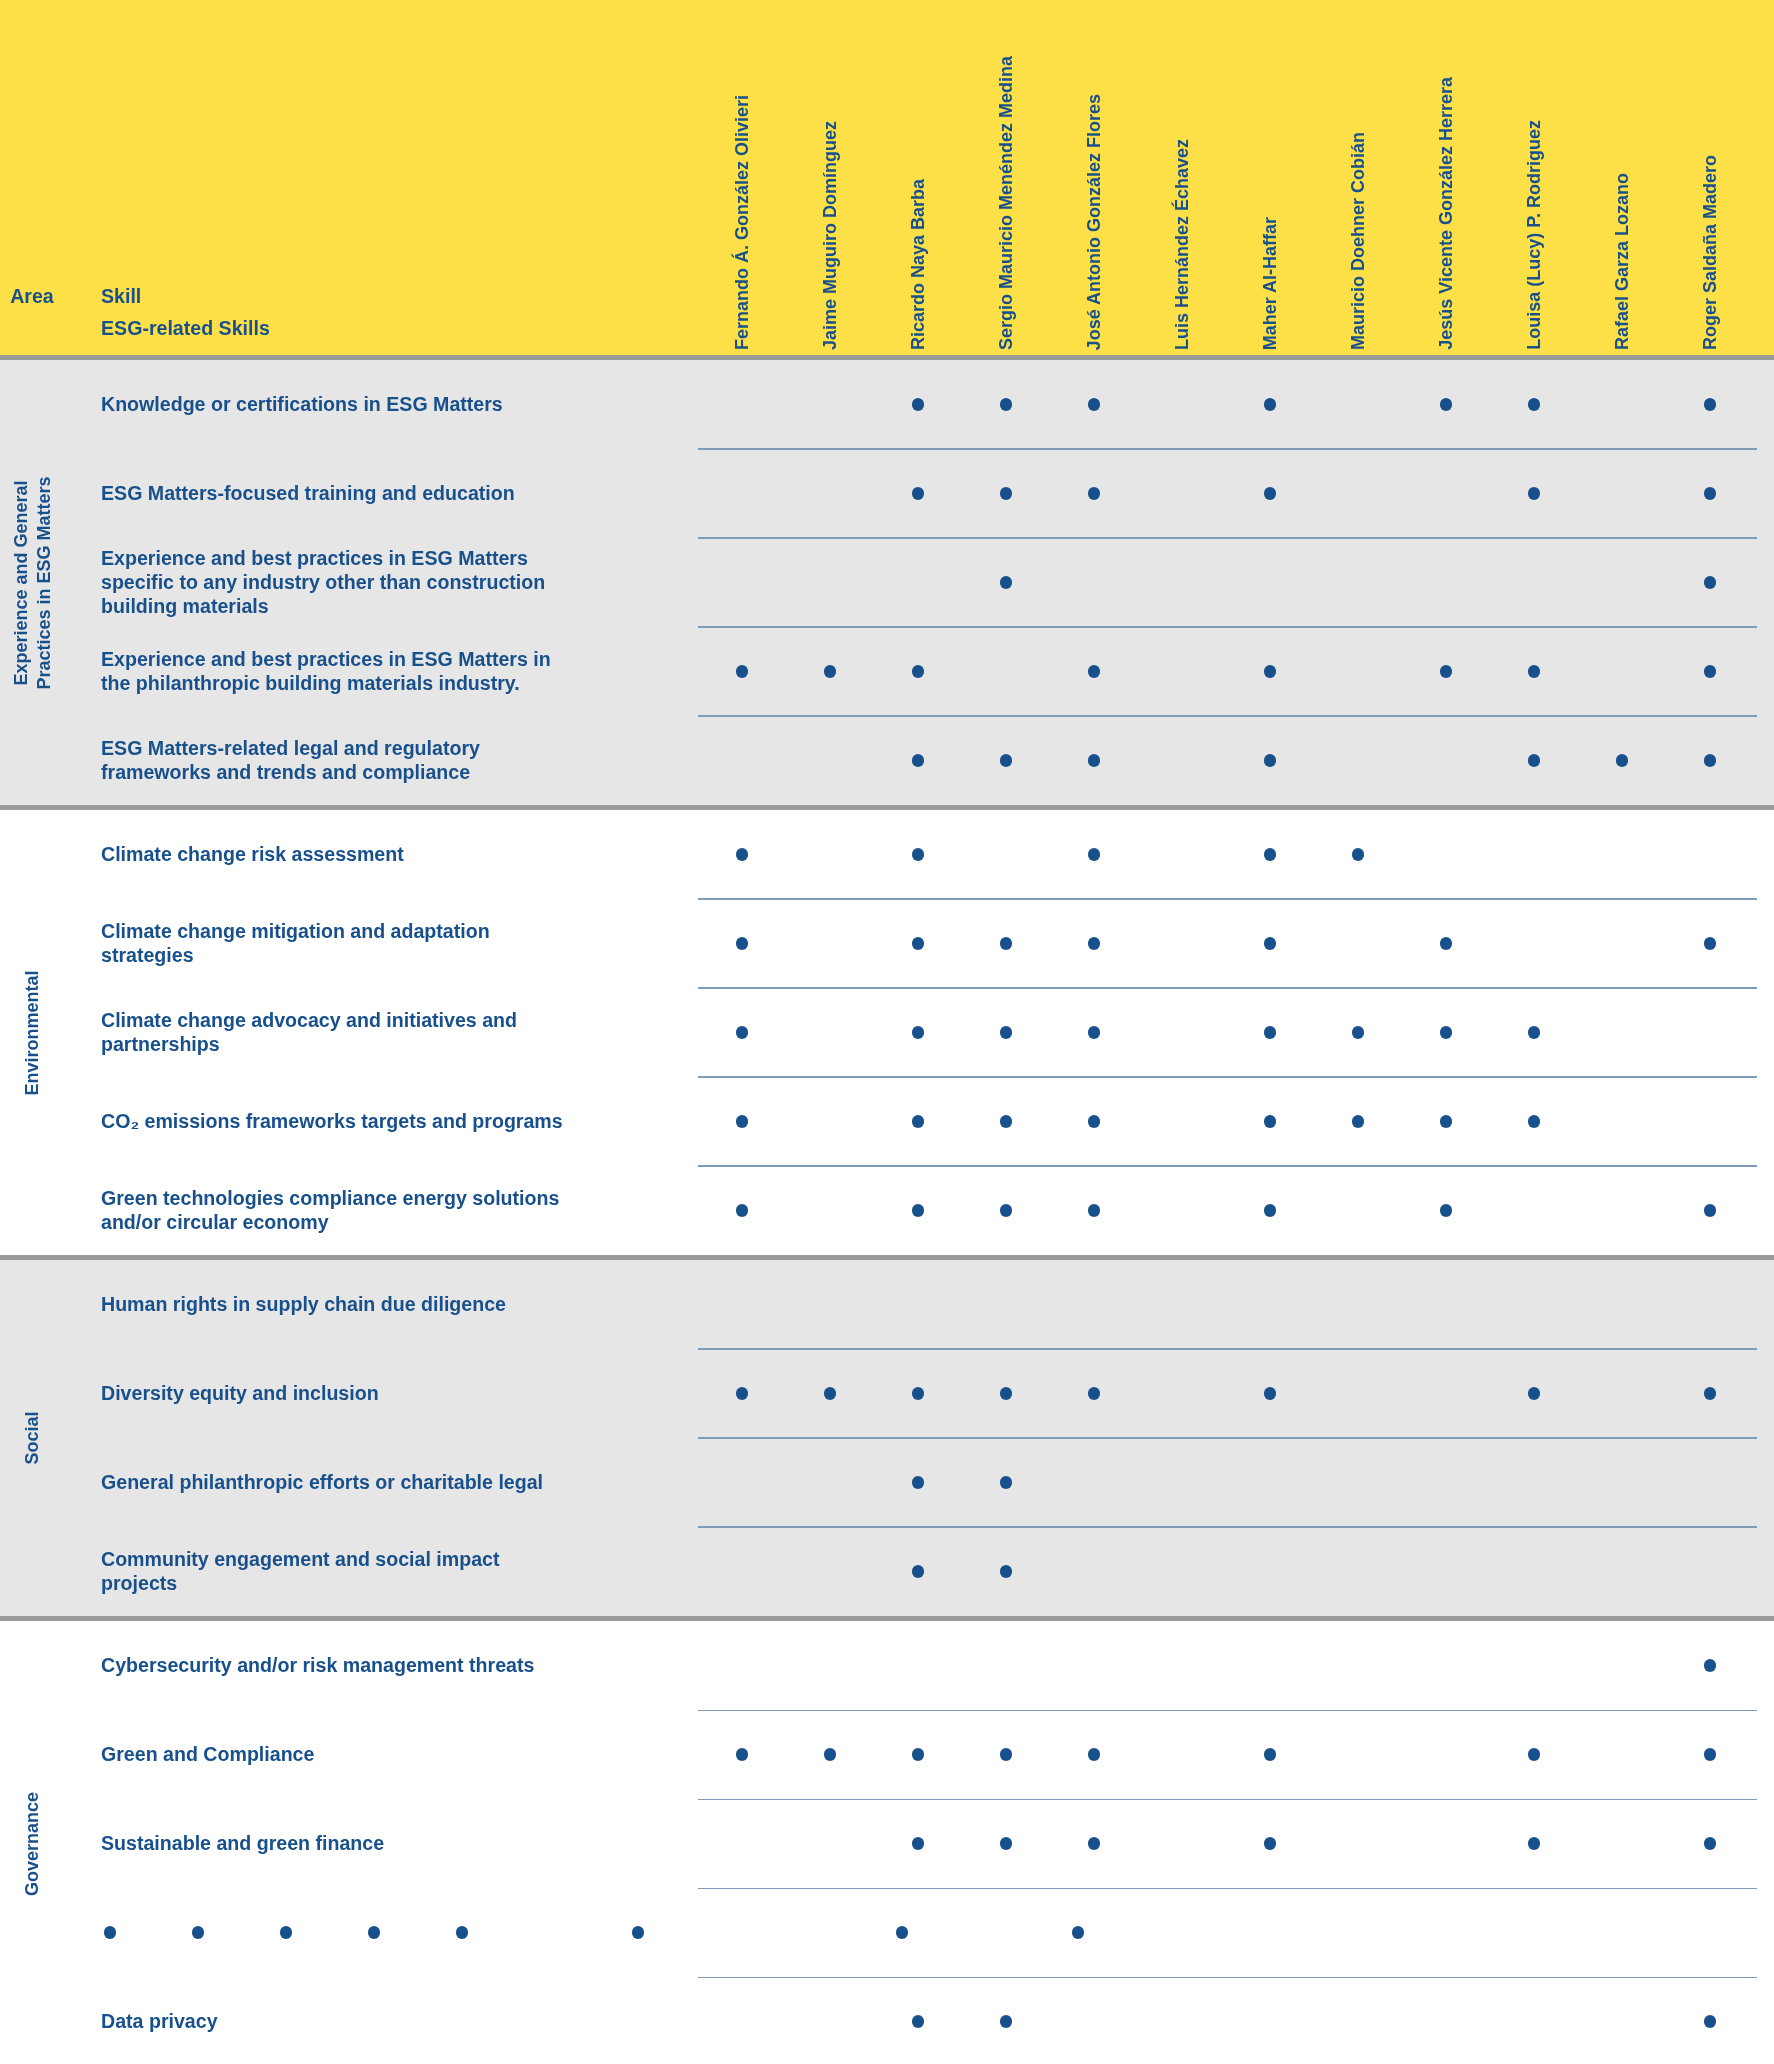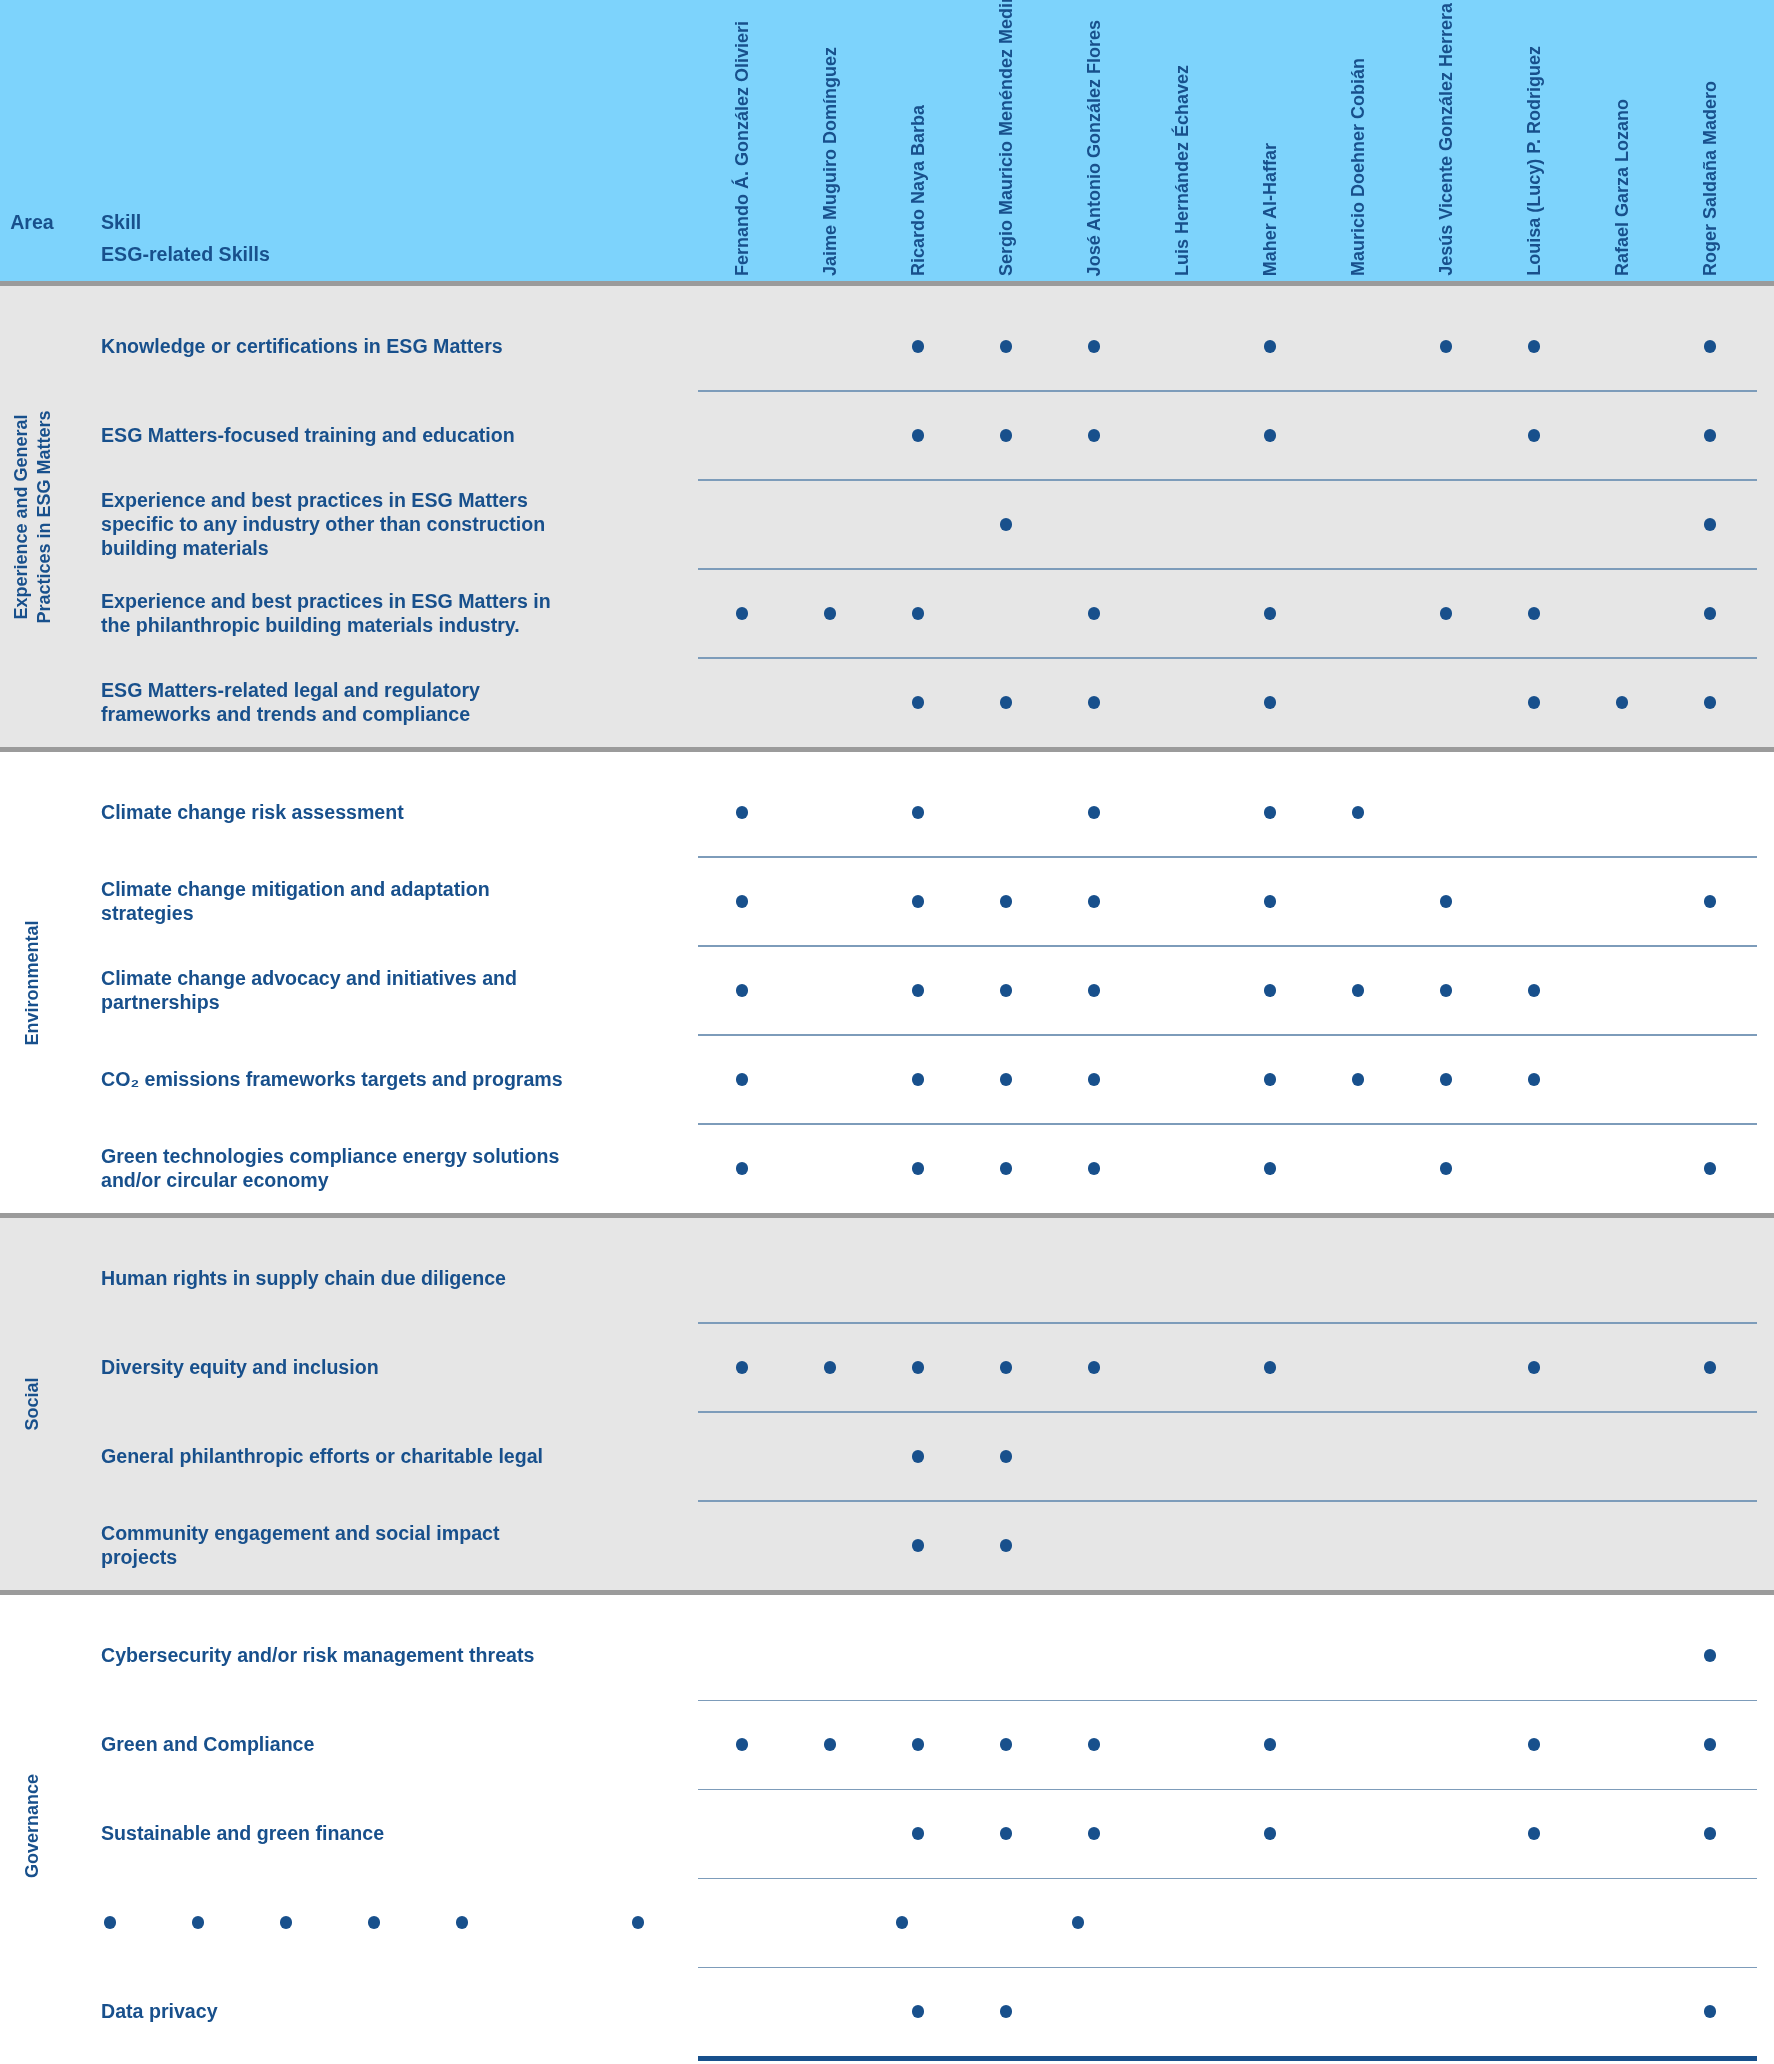--- a/index.html
+++ b/index.html
@@ -15,21 +15,21 @@
     color:var(--accent);
   }
   .page{
     position:relative;
     width:1774px;
     min-height:2065px;
     background:#ffffff;
     overflow:hidden;
   }
   
-  .matrix-header{ position:relative; height:281px; background:#7dd3fc; }
+  .matrix-header{ position:relative; height:355px; background:#fde047; }
   .corner{ position:absolute; left:0; bottom:13.6px; width:690px; height:56px; }
   .corner-label{ position:absolute; font-weight:700; font-size:19.6px; color:var(--accent); }
   .area-h{ left:10.2px; top:0; }
   .skill-h{ left:101px; top:0;text-align:right; }
   .esg-h{ left:101px; top:32px; }
   .col-heads{
     position:absolute; left:698px; top:0; bottom:5.1px;
     display:flex; align-items:stretch;
   }
   .col-head{
@@ -52,21 +52,21 @@
   .group.shaded{ background:var(--shade); }
   .area-cell{ flex:0 0 66px; position:relative; }
   .area-label{
     position:absolute; top:50%; left:50%;
     transform:translate(-50%,-50%) rotate(-90deg);
     font-weight:700; font-size:18px; line-height:1.3;
     text-align:center; white-space:pre-line;
     color:var(--accent);
     width:max-content;
   }
-  .rows{ flex:1;margin-top:16px; }
+  .rows{ flex:1; }
   .row{
     position:relative;
     display:flex; align-items:center;
     height:89px;
   }
   .row:not(:last-child)::after{
     content:'';
     position:absolute; left:632px; right:17px; bottom:-0.9px;
     height:1.7px; background:var(--row-line);
   }

